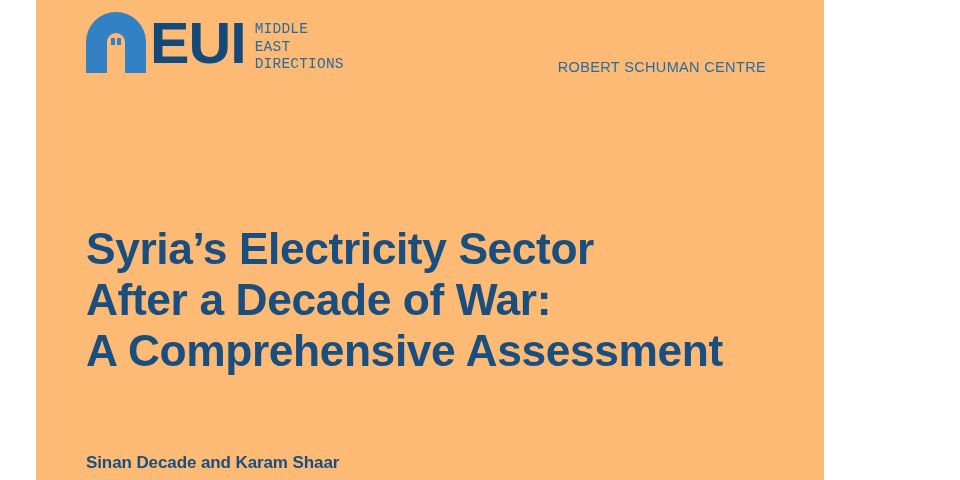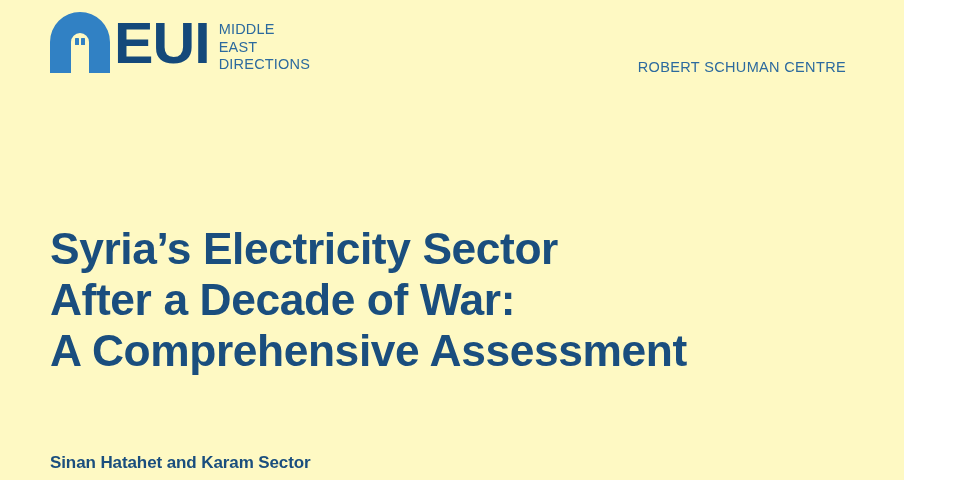--- a/index.html
+++ b/index.html
@@ -8,24 +8,25 @@
     background: #ffffff;
   }
 
   body {
     font-family: "Liberation Sans", sans-serif;
     -webkit-font-smoothing: antialiased;
   }
 
   #page {
     position: relative;
-    width: 904px;
+    width: 788px;
     height: 480px;
-    background: #fef9c3;
+    background: #fdba74;
     overflow: hidden;
+    margin-left: 36px;
   }
 
   
 
   #logo-lockup {
     position: absolute;
     left: 50px;
     top: 12px;
     display: flex;
     align-items: flex-start;
@@ -51,21 +52,21 @@
     color: #14497A;
     white-space: nowrap;
     transform: scaleX(1.02);
     transform-origin: left top;
   }
 
   #med-lines {
     flex: none;
     margin-left: 11px;
     margin-top: 9px;
-    font-family: Liberation Sans, sans-serif;
+    font-family: Liberation Mono, monospace;
     font-size: 14.5px;
     line-height: 17.5px;
     letter-spacing: 0.2px;
     color: #2C6A9E;
     white-space: nowrap;
   }
 
   #med-lines div { display: block; }
 
   #rsc-label {
@@ -143,15 +144,15 @@
   </div>
 
   <div id="rsc-label">ROBERT SCHUMAN CENTRE</div>
 
   <div id="title-block">
     <span class="title-line">Syria’s Electricity Sector</span>
     <span class="title-line">After a Decade of War:</span>
     <span class="title-line">A Comprehensive Assessment</span>
   </div>
 
-  <div id="authors">Sinan Hatahet and Karam Sector</div>
+  <div id="authors">Sinan Decade and Karam Shaar</div>
 
 </div>
 
 </body></html>

